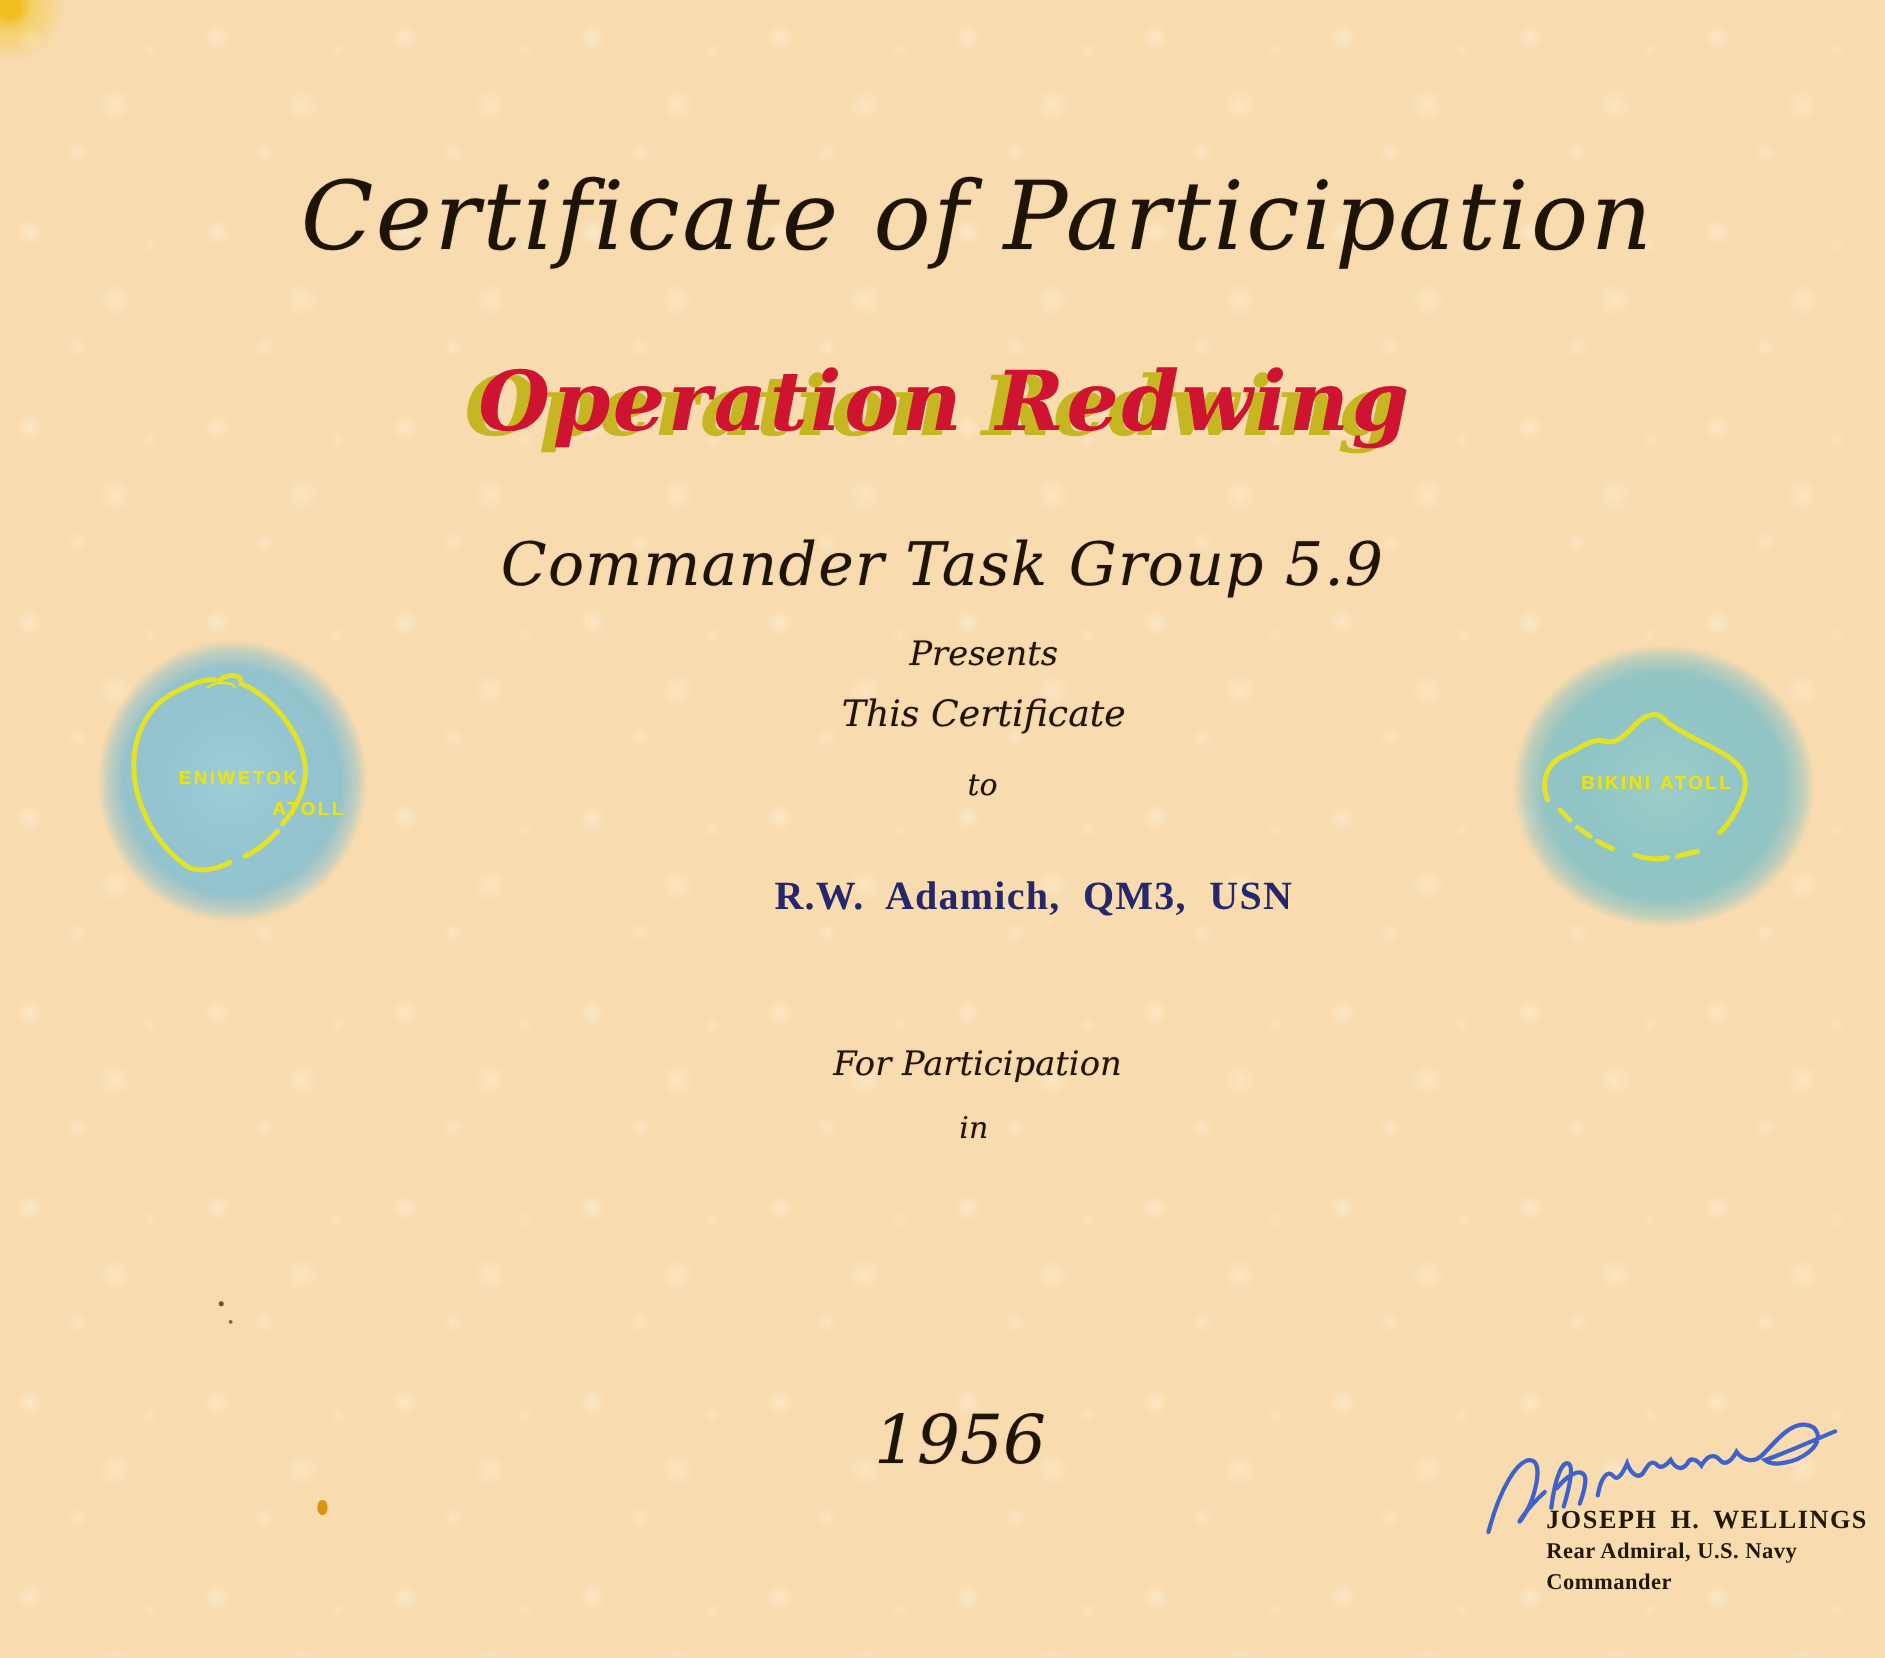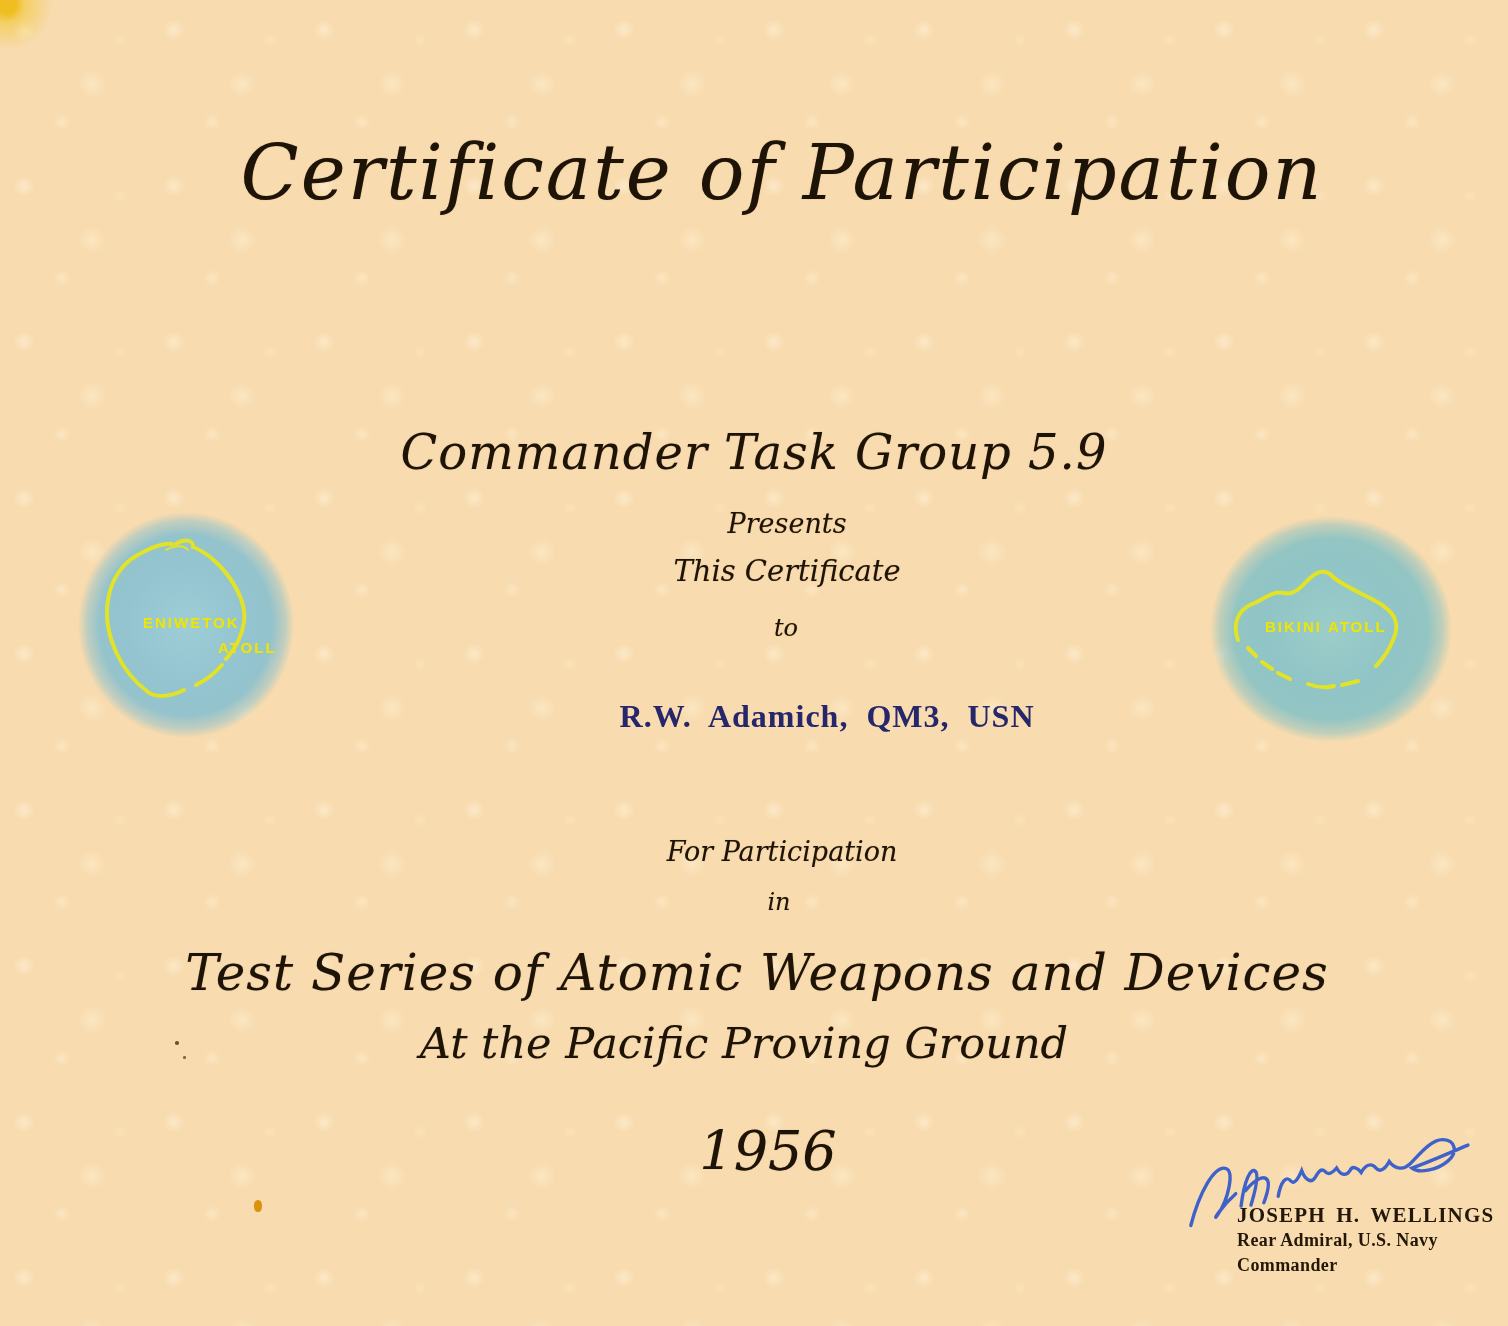--- a/index.html
+++ b/index.html
@@ -65,29 +65,28 @@
 <body>
 
 <div class="page">
 
   <div class="corner-stain"></div>
   <div class="speck speck-1"></div>
   <div class="speck speck-2"></div>
   <div class="speck speck-3"></div>
 
   <div class="line title">Certificate of Participation</div>
+  <div class="line operation">Operation Redwing</div>
   <div class="line taskgroup">Commander Task Group 5.9</div>
   <div class="line presents">Presents</div>
   <div class="line thiscert">This Certificate</div>
   <div class="line toword">to</div>
   <div class="line recipient">R.W. Adamich, QM3, USN</div>
   <div class="line forpart">For Participation</div>
   <div class="line inword">in</div>
-  <div class="line testseries">Test Series of Atomic Weapons and Devices</div>
-  <div class="line pacific">At the Pacific Proving Ground</div>
   <div class="line year">1956</div>
 
   <div class="seal seal-left">
     <svg width="216" height="226" viewBox="0 0 216 226">
       <g fill="none" stroke="#e7e41e" stroke-width="4" stroke-linecap="round" opacity="0.95">
         <path d="M98,32 C106,26 116,28 115,35 C128,40 142,52 151,65 C161,79 168,95 166,110 C164,124 157,137 148,147"></path>
         <path d="M144,153 C137,161 128,168 118,173"></path>
         <path d="M106,178 C92,185 78,186 70,180 C58,171 46,157 39,142 C31,125 27,106 30,88 C33,68 44,52 58,44 C72,36 86,31 94,32"></path>
         <path stroke-width="2" d="M88,38 C96,33 106,33 110,38"></path>
       </g>

